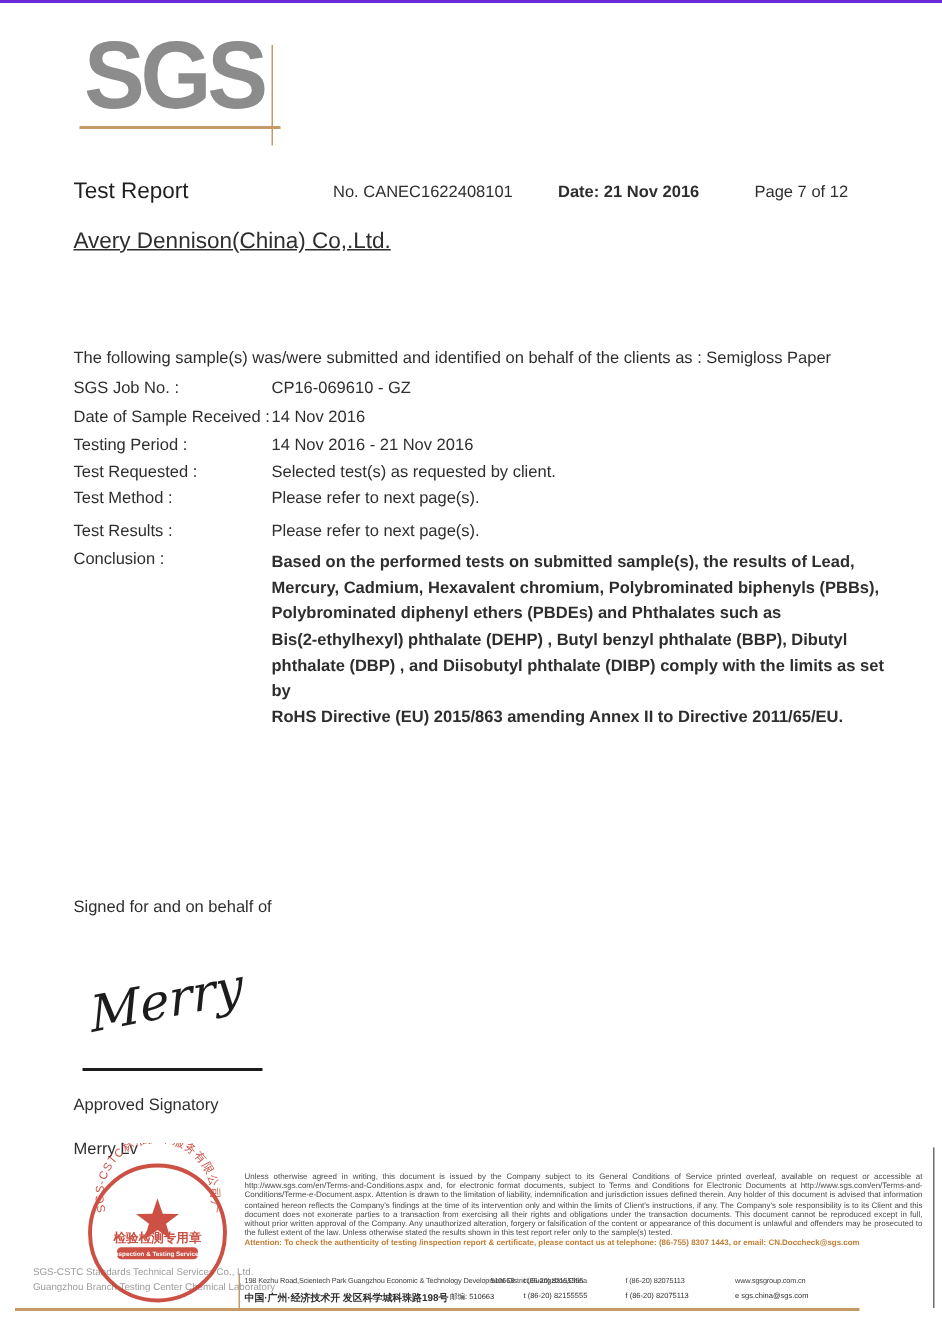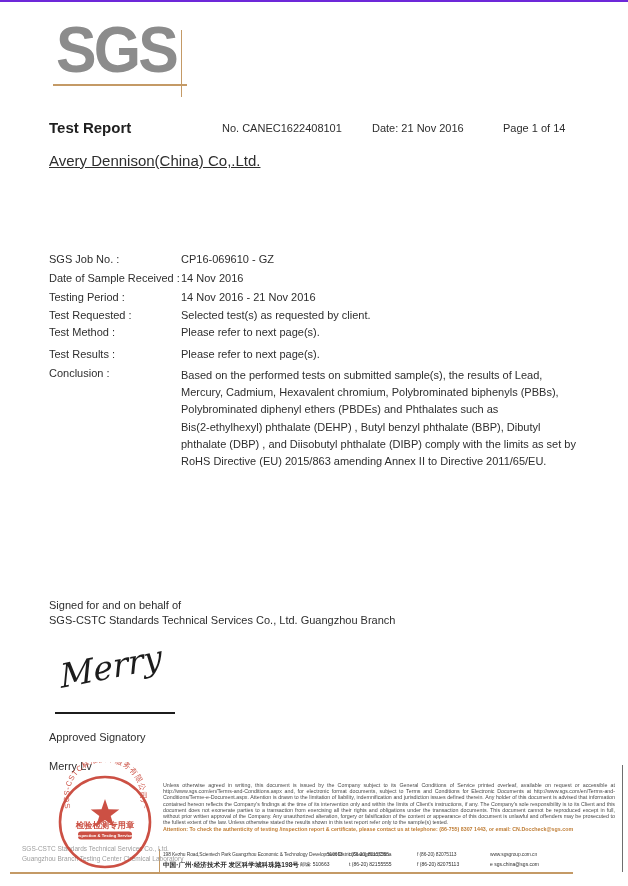--- a/index.html
+++ b/index.html
@@ -14,35 +14,35 @@
   .logo {
     position:absolute; left:56px; top:16px; font-size:64px; font-weight:bold;
     color:#8c8c8c; letter-spacing:-3px; line-height:1;
     transform:scaleX(.95); transform-origin:left top;
   }
   .logo-hline { position:absolute; left:53px; top:82px; width:134px; height:2px; background:#c49a66; }
   .logo-vline { position:absolute; left:181px; top:28px; width:1px; height:67px; background:#c49a66; }
 
   
   .hdr { position:absolute; top:117px; left:0; width:628px; height:20px; }
-  .hdr-title { position:absolute; left:49px; top:0; font-size:15px; font-weight:bold; color:#1f1f1f; }
+  .hdr-title { position:absolute; left:49px; top:0; font-size:15px; font-weight:normal; color:#1f1f1f; }
   .hdr-no    { position:absolute; left:222px; top:3px; font-size:11px; }
-  .hdr-date  { position:absolute; left:372px; top:3px; font-size:11px; }
+  .hdr-date  { position:absolute; left:372px; top:3px; font-size:11px;font-weight:bold; }
   .hdr-page  { position:absolute; left:503px; top:3px; font-size:11px; }
 
   .client-name { position:absolute; left:49px; top:150px; font-size:15px;text-decoration:underline; }
   .client-addr { position:absolute; left:49px; top:170px; font-size:11px; }
 
   .sample-line { position:absolute; left:49px; top:231px; font-size:11px; }
 
   
   .irow { position:absolute; left:49px; width:560px; font-size:11px; }
   .ilabel { position:absolute; left:0; top:0; }
   .ival   { position:absolute; left:132px; top:0; width:410px; }
-  .multiline { white-space:pre-line; line-height:17.2px; }
+  .multiline { white-space:pre-line; line-height:17.2px;font-weight:bold; }
 
   
   .signed1 { position:absolute; left:49px; top:597px; font-size:11px; }
   .signed2 { position:absolute; left:49px; top:612px; font-size:11px; }
   .handwriting {
     position:absolute; left:62px; top:655px; font-family:"DejaVu Serif", serif;
     font-style:italic; font-size:33px; color:#1c1c1c; letter-spacing:0px;
     transform:rotate(-11deg) skewX(-6deg); transform-origin:left bottom;
   }
   .sig-line { position:absolute; left:55px; top:710px; width:120px; height:1.5px; background:#1c1c1c; }
@@ -78,25 +78,26 @@
 <div class="page">
 
   <div class="logo">SGS</div>
   <div class="logo-hline"></div>
   <div class="logo-vline"></div>
 
   <div class="hdr">
     <span class="hdr-title">Test Report</span>
     <span class="hdr-no">No. CANEC1622408101</span>
     <span class="hdr-date">Date: 21 Nov 2016</span>
-    <span class="hdr-page">Page 1 of 14</span>
+    <span class="hdr-page">Page 7 of 12</span>
   </div>
 
   <div class="client-name">Avery Dennison(China) Co,.Ltd.</div>
 
+  <div class="sample-line">The following sample(s) was/were submitted and identified on behalf of the clients as : Semigloss Paper</div>
 
   <div class="irow" style="top:251px">
     <span class="ilabel">SGS Job No. :</span>
     <span class="ival">CP16-069610 - GZ</span>
   </div>
   <div class="irow" style="top:270px">
     <span class="ilabel">Date of Sample Received :</span>
     <span class="ival">14 Nov 2016</span>
   </div>
   <div class="irow" style="top:289px">
@@ -119,21 +120,20 @@
     <span class="ilabel">Conclusion :</span>
     <span class="ival multiline">Based on the performed tests on submitted sample(s), the results of Lead,
 Mercury, Cadmium, Hexavalent chromium, Polybrominated biphenyls (PBBs),
 Polybrominated diphenyl ethers (PBDEs) and Phthalates such as
 Bis(2-ethylhexyl) phthalate (DEHP) , Butyl benzyl phthalate (BBP), Dibutyl
 phthalate (DBP) , and Diisobutyl phthalate (DIBP) comply with the limits as set by
 RoHS Directive (EU) 2015/863 amending Annex II to Directive 2011/65/EU.</span>
   </div>
 
   <div class="signed1">Signed for and on behalf of</div>
-  <div class="signed2">SGS-CSTC Standards Technical Services Co., Ltd. Guangzhou Branch</div>
   <div class="handwriting">Merry</div>
   <div class="sig-line"></div>
   <div class="sig-name">Merry Lv</div>
   <div class="sig-title">Approved Signatory</div>
 
   <div class="stamp-companies">
     <div>SGS-CSTC Standards Technical Services Co., Ltd.</div>
     <div>Guangzhou Branch Testing Center Chemical Laboratory</div>
   </div>
 

